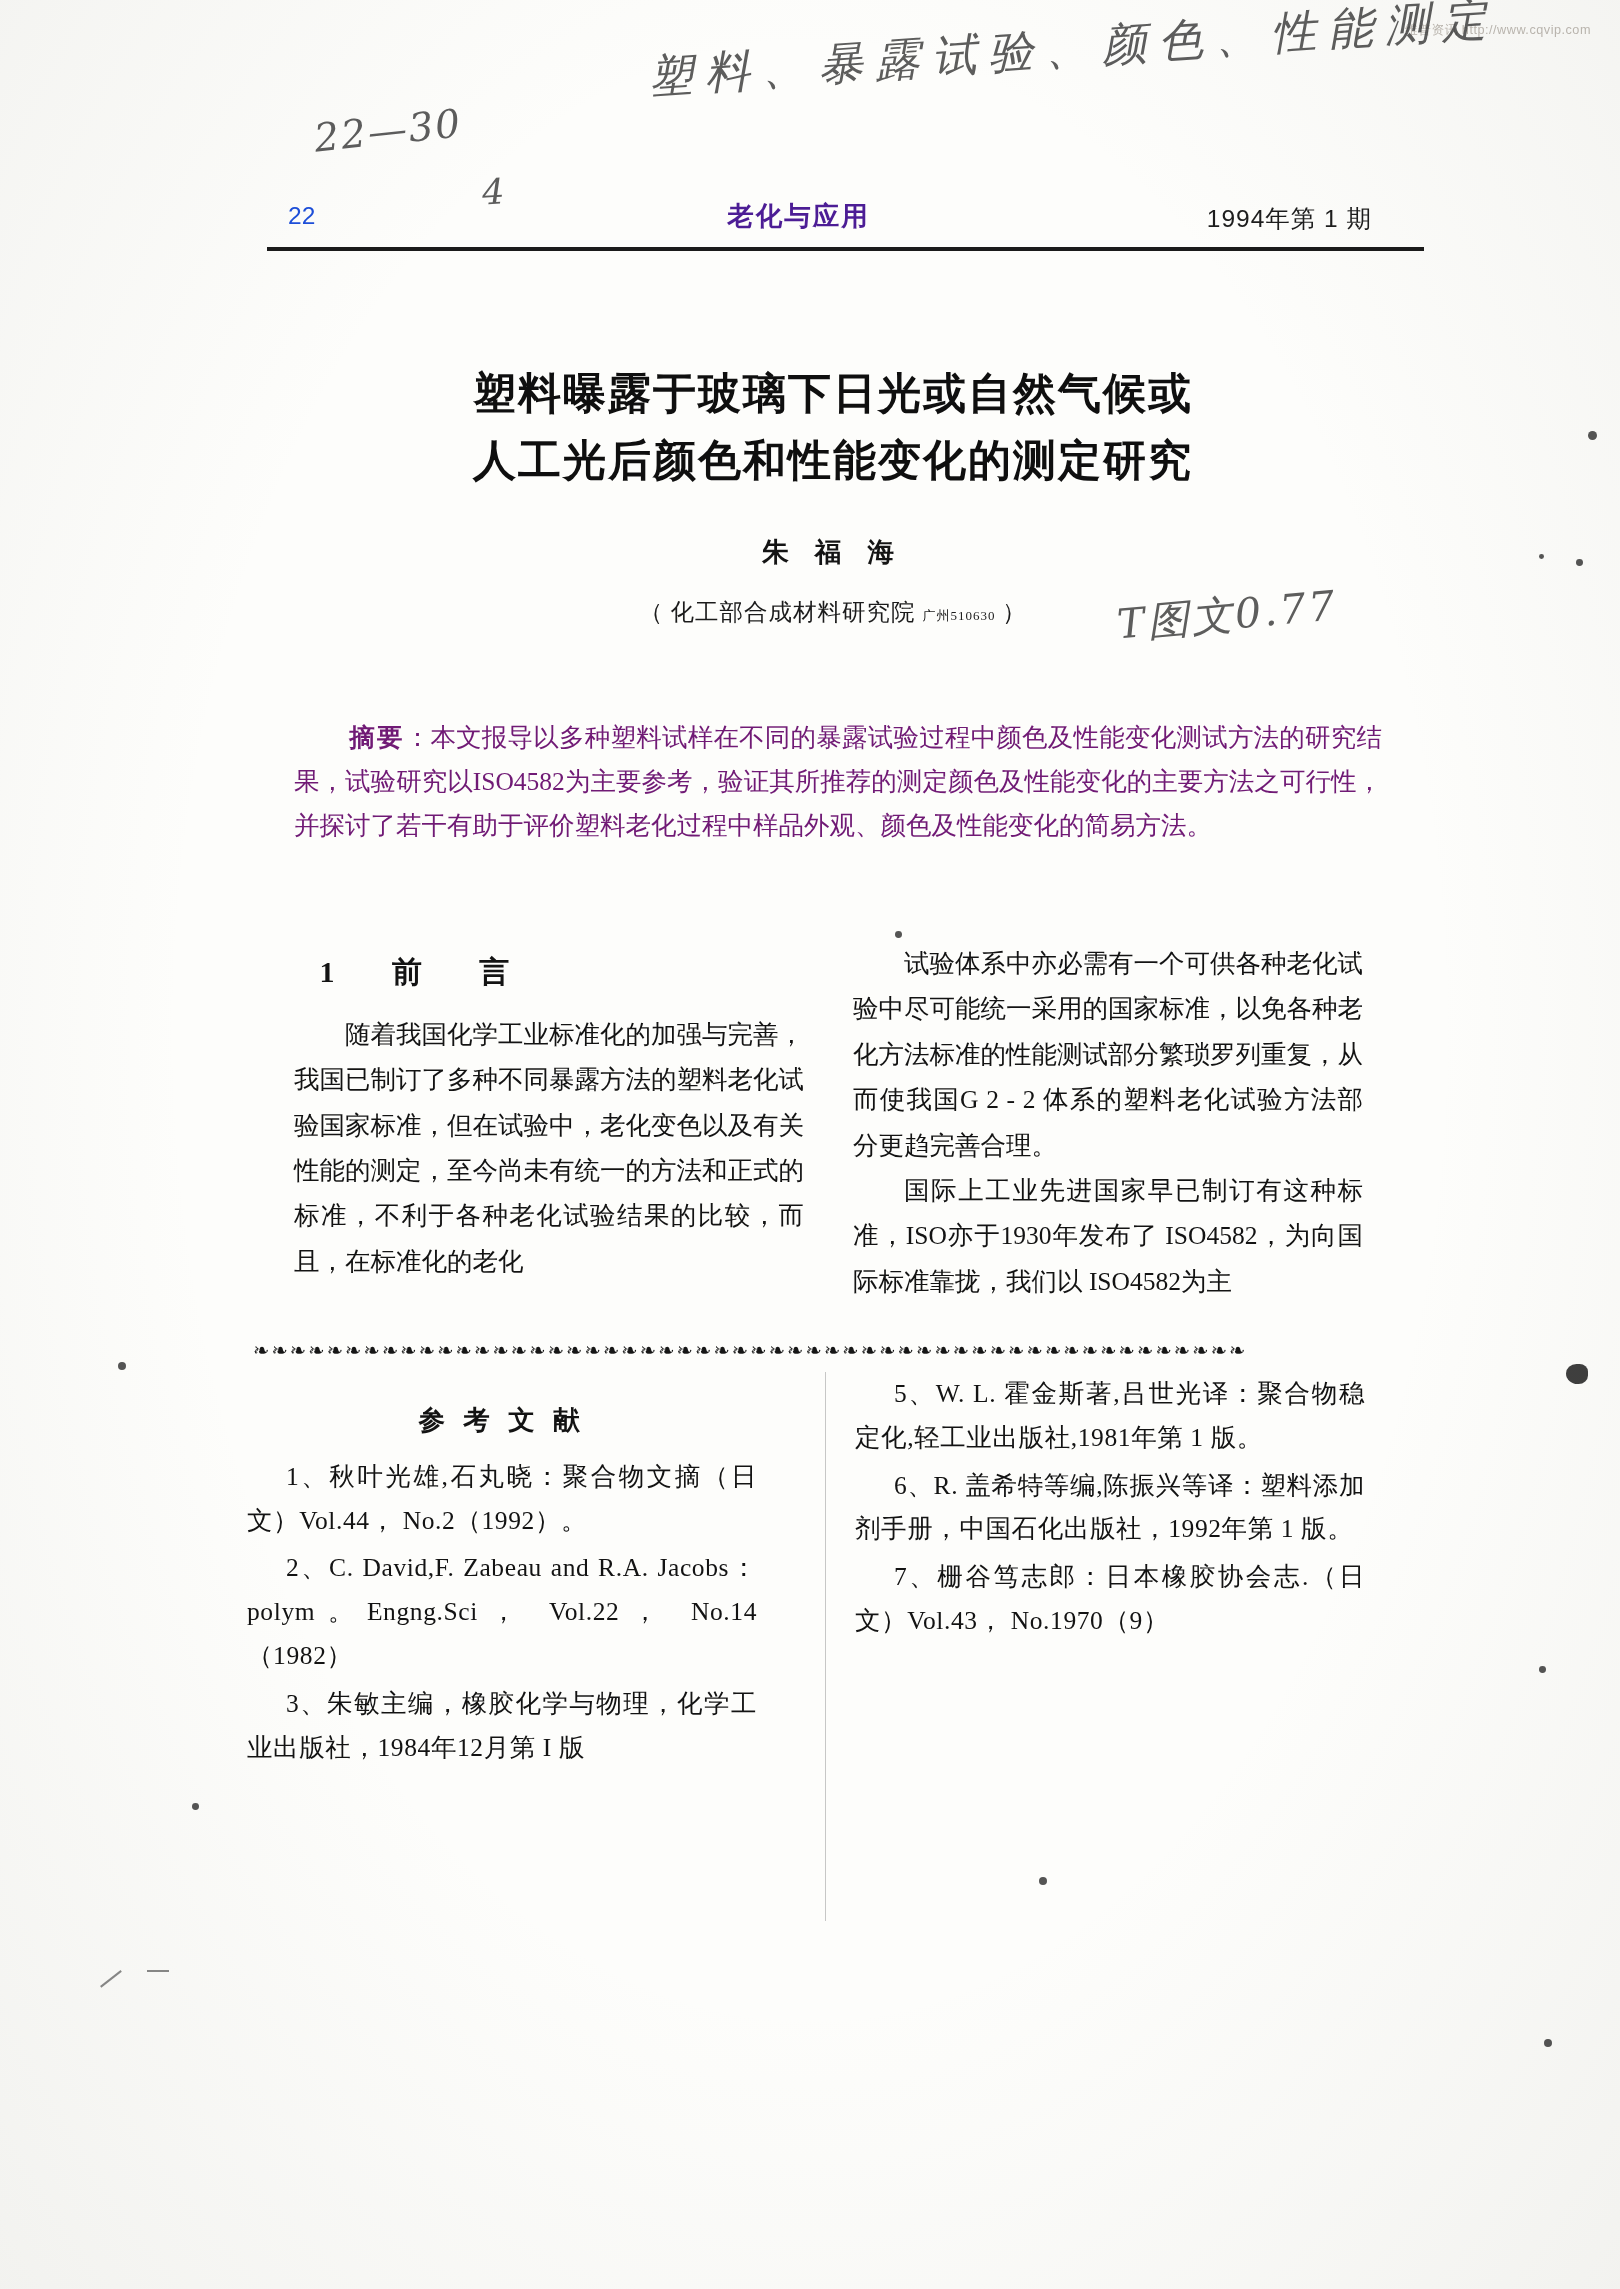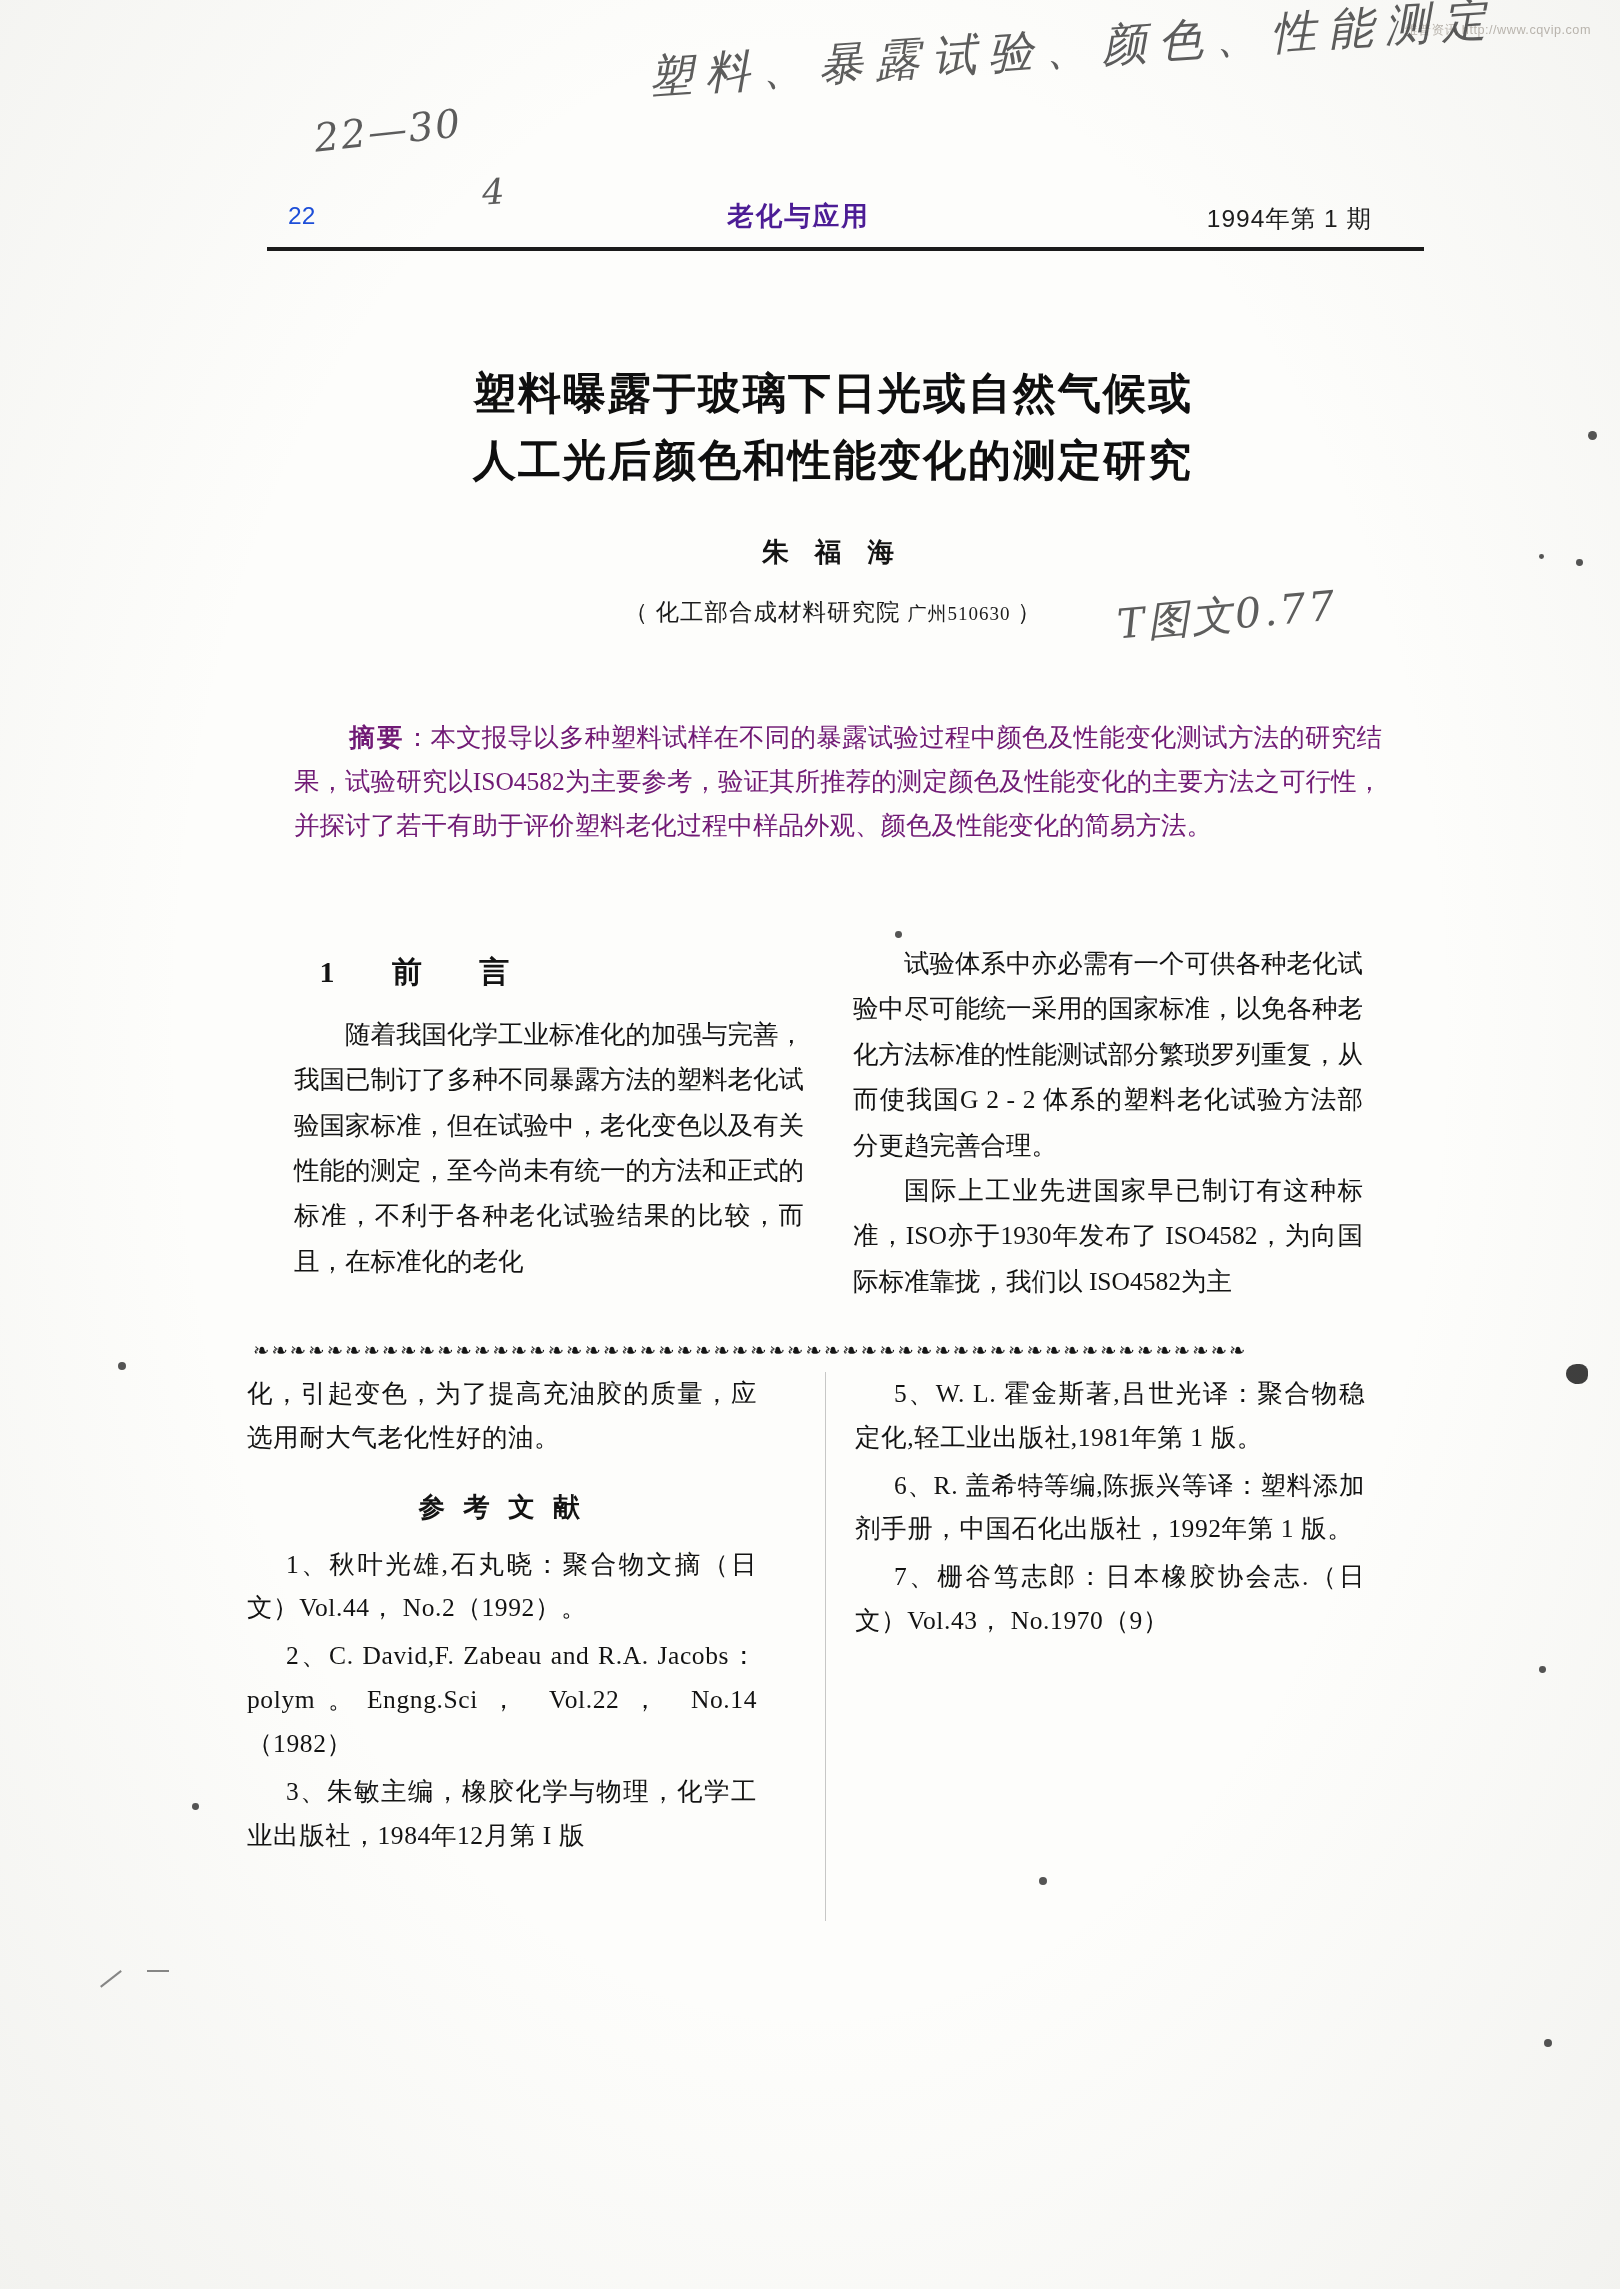--- a/index.html
+++ b/index.html
@@ -152,21 +152,21 @@
     position: absolute;
     left: 284px;
     top: 596px;
     width: 1098px;
     text-align: center;
     font-size: 23.5px;
     color: #1b1b1b;
     letter-spacing: 1px;
   }
   .affil .small {
-    font-size: 19px;
+    font-size: 13px;
   }
 
   
   .abstract {
     position: absolute;
     left: 294px;
     top: 716px;
     width: 1088px;
     font-size: 25.5px;
     line-height: 1.72;
@@ -324,21 +324,20 @@
   <div class="col col-right">
     <p class="para">试验体系中亦必需有一个可供各种老化试验中尽可能统一采用的国家标准，以免各种老化方法标准的性能测试部分繁琐罗列重复，从而使我国G 2 - 2 体系的塑料老化试验方法部分更趋完善合理。</p>
     <p class="para">国际上工业先进国家早已制订有这种标准，ISO亦于1930年发布了 ISO4582，为向国际标准靠拢，我们以 ISO4582为主</p>
   </div>
 
   <div class="sep">❧❧❧❧❧❧❧❧❧❧❧❧❧❧❧❧❧❧❧❧❧❧❧❧❧❧❧❧❧❧❧❧❧❧❧❧❧❧❧❧❧❧❧❧❧❧❧❧❧❧❧❧❧❧</div>
 
   <div class="col-divider"></div>
 
   <div class="lcol lcol-left">
-    <p class="ref noindent">化，引起变色，为了提高充油胶的质量，应选用耐大气老化性好的油。</p>
     <div class="refs-title">参 考 文 献</div>
     <p class="ref">1、秋叶光雄,石丸晓：聚合物文摘（日文）Vol.44， No.2（1992）。</p>
     <p class="ref">2、C. David,F. Zabeau and R.A. Jacobs： polym。Engng.Sci， Vol.22， No.14（1982）</p>
     <p class="ref">3、朱敏主编，橡胶化学与物理，化学工业出版社，1984年12月第 I 版</p>
   </div>
 
   <div class="lcol lcol-right">
     <p class="ref">5、W. L. 霍金斯著,吕世光译：聚合物稳定化,轻工业出版社,1981年第 1 版。</p>
     <p class="ref">6、R. 盖希特等编,陈振兴等译：塑料添加剂手册，中国石化出版社，1992年第 1 版。</p>
     <p class="ref">7、栅谷笃志郎：日本橡胶协会志.（日文）Vol.43， No.1970（9）</p>

